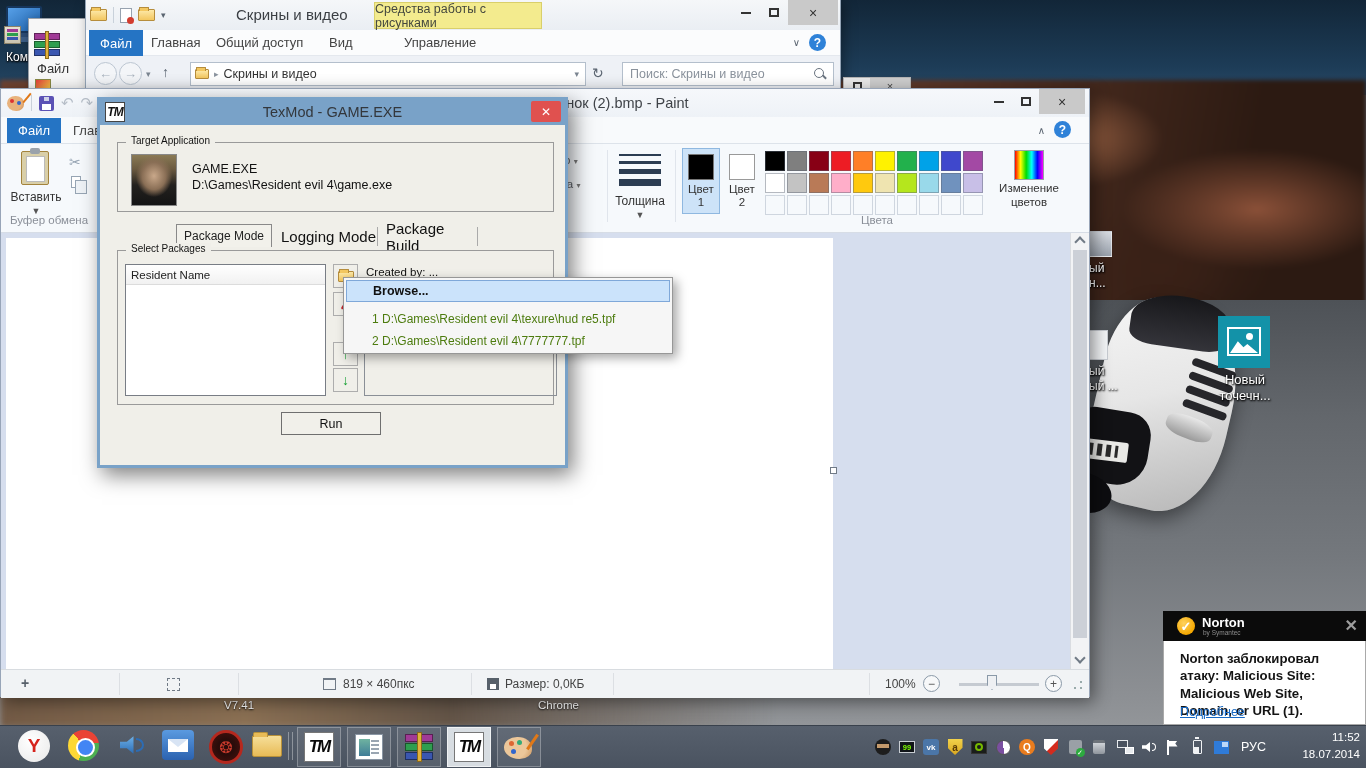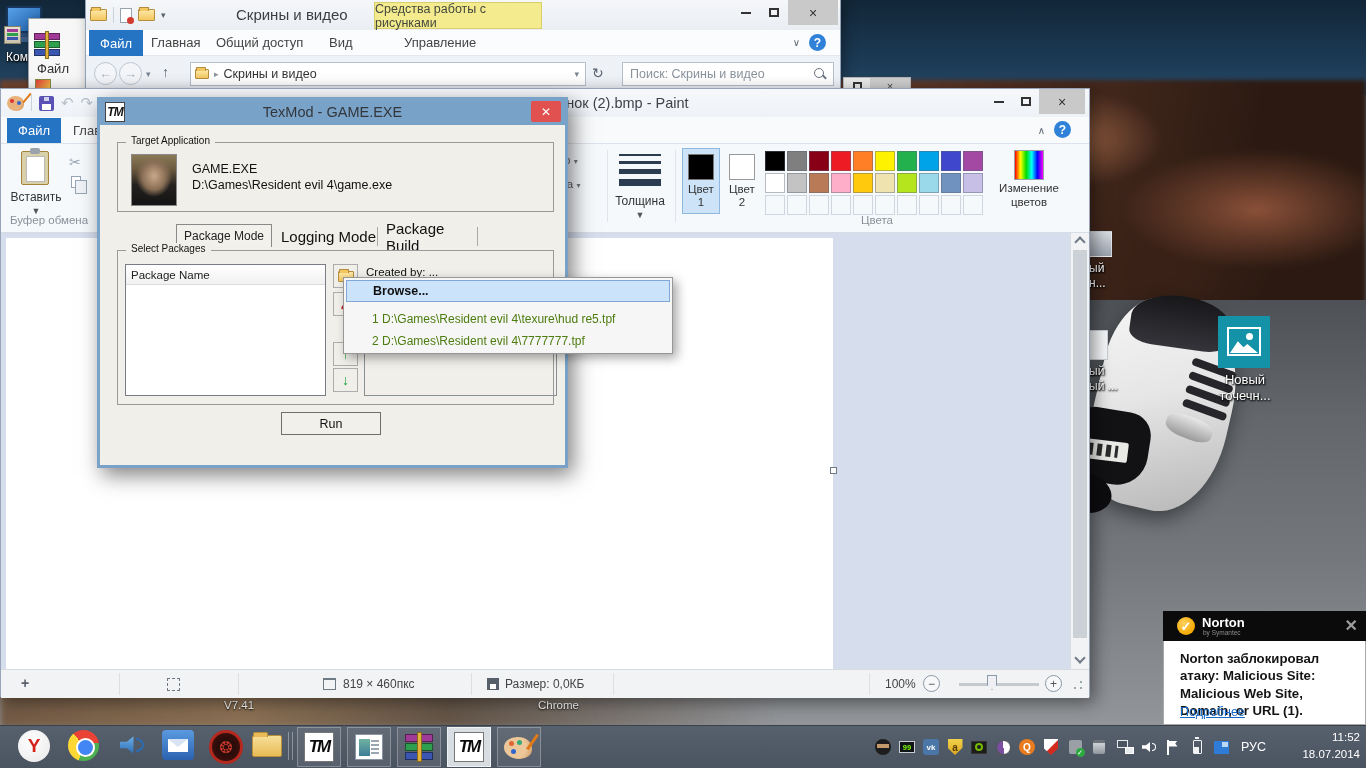--- a/index.html
+++ b/index.html
@@ -577,21 +577,21 @@
     <div id="tm-path">D:\Games\Resident evil 4\game.exe</div>
   </div>
   <div id="tm-tabs">
     <div id="tm-tab-active">Package Mode</div>
     <div id="tm-tab2" class="tm-tab">Logging Mode</div>
     <div id="tm-tab3" class="tm-tab">Package Build</div>
   </div>
   <div id="tm-select" class="fieldset">
     <span class="leg">Select Packages</span>
     <div id="tm-list">
-      <div id="tm-listhead">Package Name</div>
+      <div id="tm-listhead">Resident Name</div>
     </div>
     <div id="tmb-open" class="tm-btn">
       <span class="fold-ico" style="width:16px;height:11px"></span>
     </div>
     <div id="tmb-del" class="tm-btn">✗</div>
     <div id="tmb-up" class="tm-btn">↑</div>
     <div id="tmb-dn" class="tm-btn">↓</div>
     <div id="tm-created">Created by: ...</div>
     <div id="tm-desc"></div>
   </div>

